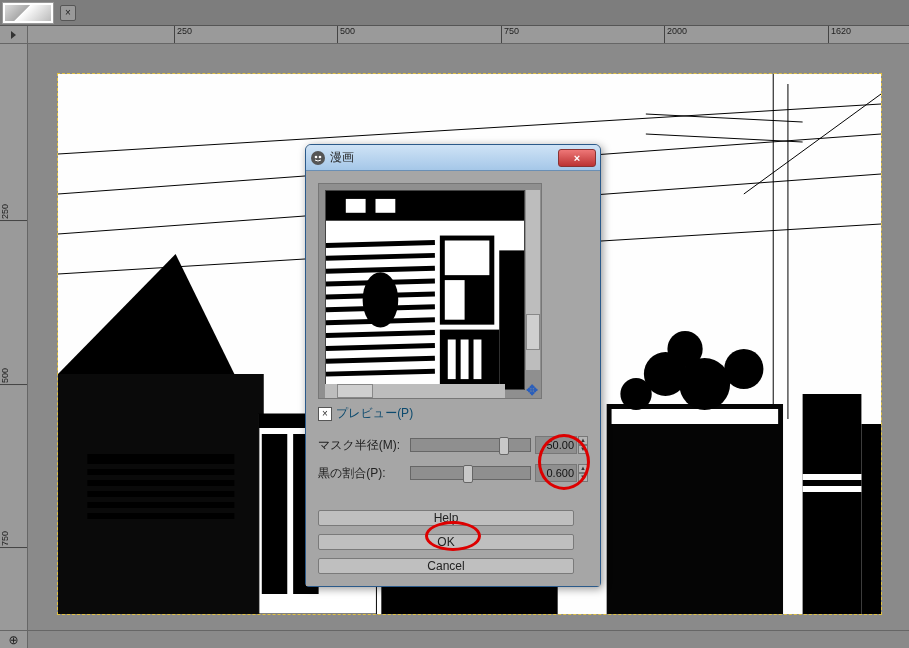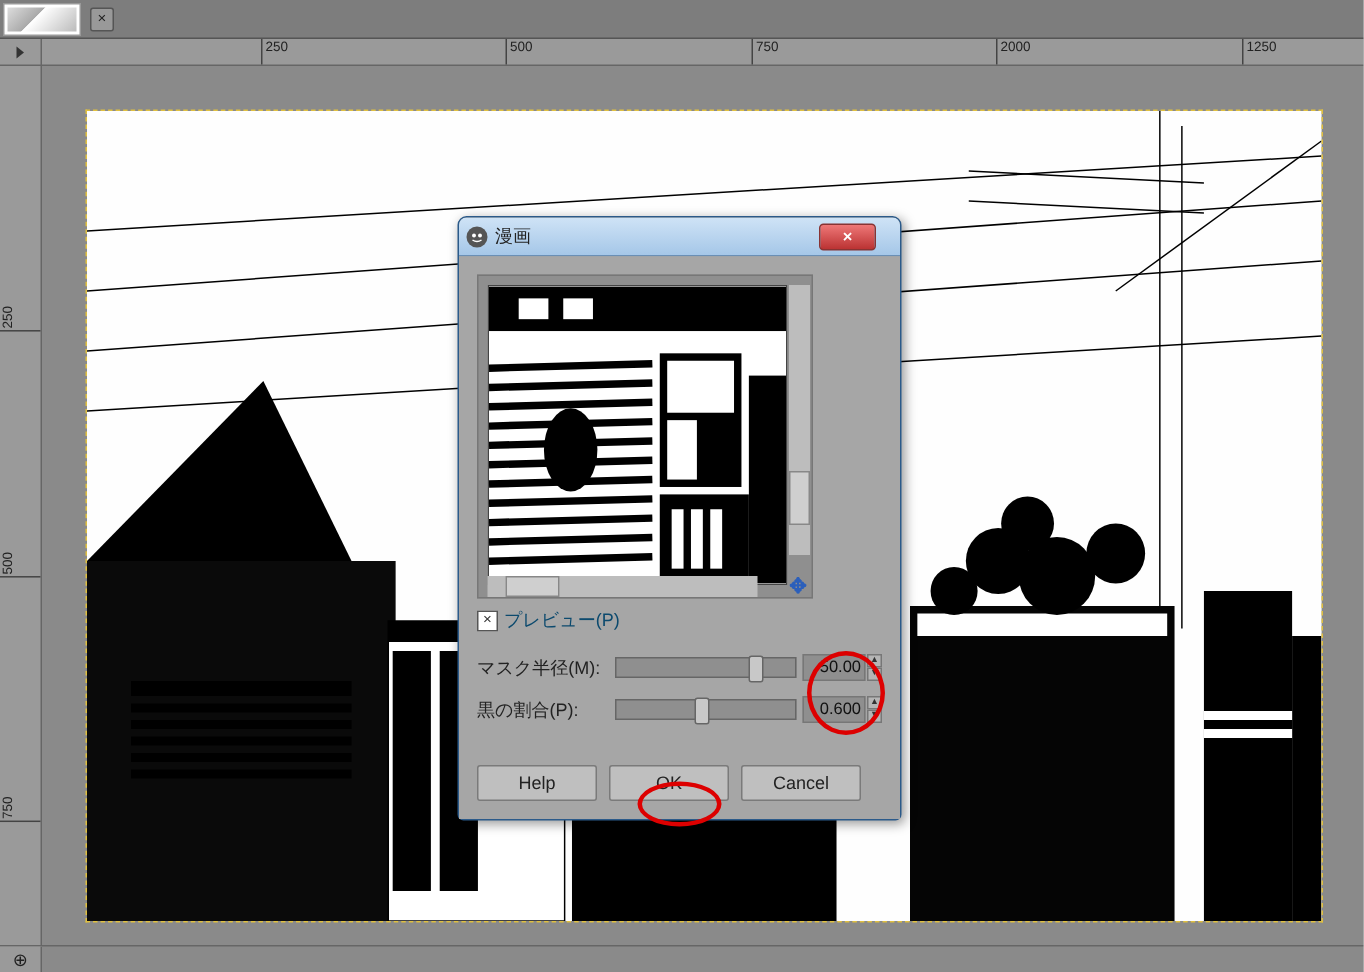--- a/index.html
+++ b/index.html
@@ -16,21 +16,21 @@
 .ruler-v .tick { position:absolute; left:0; width:100%; border-top:1px solid #444; font-size:9px; color:#222; padding-top:1px; writing-mode: vertical-rl; transform: rotate(180deg); }
 .corner-box { position:absolute; top:26px; left:0; width:28px; height:18px; background:#9a9a9a; border-right:1px solid #666; border-bottom:1px solid #666; display:flex; align-items:center; justify-content:center; }
 .corner-tri { width:0; height:0; border-left:5px solid #333; border-top:4px solid transparent; border-bottom:4px solid transparent; }
 .bottom-status { position:absolute; left:0; right:0; bottom:0; height:18px; background:#8a8a8a; border-top:1px solid #666; }
 .bottom-left-box { width:28px; height:17px; background:#9a9a9a; border-right:1px solid #666; display:flex; align-items:center; justify-content:center; }
 .cross { color:#222; font-size:12px; }
 .canvas-area { position:absolute; top:44px; left:28px; right:0; bottom:18px; background:#8a8a8a; overflow:hidden; }
 .canvas { position:absolute; top:30px; left:30px; right:28px; bottom:16px; background:#f8f8f8; outline:1px dashed #e0c040; }
 .canvas svg { width:100%; height:100%; display:block; }
 .dialog { position:absolute; top:144px; left:305px; width:296px; background:#a8a8a8; border:1px solid #2b5a8a; border-radius:6px 6px 4px 4px; box-shadow: 2px 2px 8px rgba(0,0,0,0.4); }
-.dialog-title { height:26px; background: linear-gradient(#cfe3f6, #a5c7e8); border-bottom:1px solid #6a8fb5; display:flex; align-items:center; border-radius:5px 5px 0 0; padding:0 16px 0 4px; }
+.dialog-title { height:26px; background: linear-gradient(#cfe3f6, #a5c7e8); border-bottom:1px solid #6a8fb5; display:flex; align-items:center; border-radius:5px 5px 0 0; padding:0 4px 0 4px; }
 .dialog-icon { width:16px; height:16px; margin-right:4px; }
 .dialog-title-text { color:#222; font-size:12px; flex:1; }
 .close-btn { width:38px; height:18px; background: linear-gradient(#e77, #b33); border:1px solid #833; border-radius:3px; display:flex; align-items:center; justify-content:center; cursor:pointer; }
 .close-btn span { color:#fff; font-weight:bold; font-size:11px; }
 .dialog-body { padding:12px 12px 10px 12px; background:#a6a6a6; }
 .preview-frame { width:224px; height:216px; background:#8f8f8f; border:1px solid #777; position:relative; margin-bottom:6px; }
 .preview-img { position:absolute; top:6px; left:6px; width:200px; height:200px; background:#fff; border:1px solid #444; overflow:hidden; }
 .preview-img svg { width:100%; height:100%; display:block; }
 .preview-scroll-v { position:absolute; right:1px; top:6px; width:14px; height:180px; background:#bdbdbd; }
 .preview-scroll-thumb-v { position:absolute; right:1px; top:130px; width:14px; height:36px; background:#cfcfcf; border:1px solid #888; }
@@ -40,21 +40,21 @@
 .preview-check-row { display:flex; align-items:center; margin-bottom:14px; }
 .checkbox { width:14px; height:14px; background:#fff; border:1px solid #555; margin-right:4px; display:flex; align-items:center; justify-content:center; color:#333; font-size:10px; }
 .check-label { color:#0c4a6e; font-size:12px; }
 .param-row { display:flex; align-items:center; margin-bottom:10px; height:18px; }
 .param-label { width:92px; color:#222; font-size:12px; }
 .slider { flex:1; height:14px; background:#8f8f8f; border:1px solid #666; position:relative; margin-right:4px; }
 .slider-thumb { position:absolute; top:-2px; width:10px; height:18px; background:#c8c8c8; border:1px solid #666; border-radius:2px; }
 .spin-input { width:42px; height:18px; background:#8f8f8f; border:1px solid #777; color:#111; font-size:11px; padding:1px 2px; text-align:right; }
 .spin-btns { width:10px; height:18px; display:flex; flex-direction:column; margin-left:1px; }
 .spin-btn { width:10px; height:9px; background:#b5b5b5; border:1px solid #777; font-size:6px; line-height:6px; text-align:center; color:#333; }
-.btn-bar { display:flex; justify-content:space-between; padding:8px 26px 12px 12px; background:#a6a6a6; gap:8px; }
+.btn-bar { display:flex; justify-content:space-between; padding:8px 26px 12px 12px; background:#a6a6a6; gap:8px;flex-direction:column; }
 .btn { flex:1; height:24px; background:#bfbfbf; border:1px solid #7a7a7a; border-radius:2px; color:#222; font-size:12px; cursor:pointer; }
 .ring { position:absolute; border:3px solid #d00; border-radius:50%; pointer-events:none; }
 .ring-inputs { top:434px; left:538px; width:52px; height:56px; }
 .ring-ok { top:521px; left:425px; width:56px; height:30px; }
 </style>
 </head>
 <body>
 
 <div class="app-bg">
 
@@ -66,21 +66,21 @@
   <div class="corner-box">
     <div class="corner-tri"></div>
   </div>
 
   <div class="ruler-h">
     <div class="ticks">
       <div class="tick" style="left:146px"><span>250</span></div>
       <div class="tick" style="left:309px"><span>500</span></div>
       <div class="tick" style="left:473px"><span>750</span></div>
       <div class="tick" style="left:636px"><span>2000</span></div>
-      <div class="tick" style="left:800px"><span>1250</span></div>
+      <div class="tick" style="left:800px"><span>1620</span></div>
     </div>
   </div>
 
   <div class="ruler-v">
     <div class="tick" style="top:160px"><span>250</span></div>
     <div class="tick" style="top:324px"><span>500</span></div>
     <div class="tick" style="top:487px"><span>750</span></div>
   </div>
 
   <div class="canvas-area">

